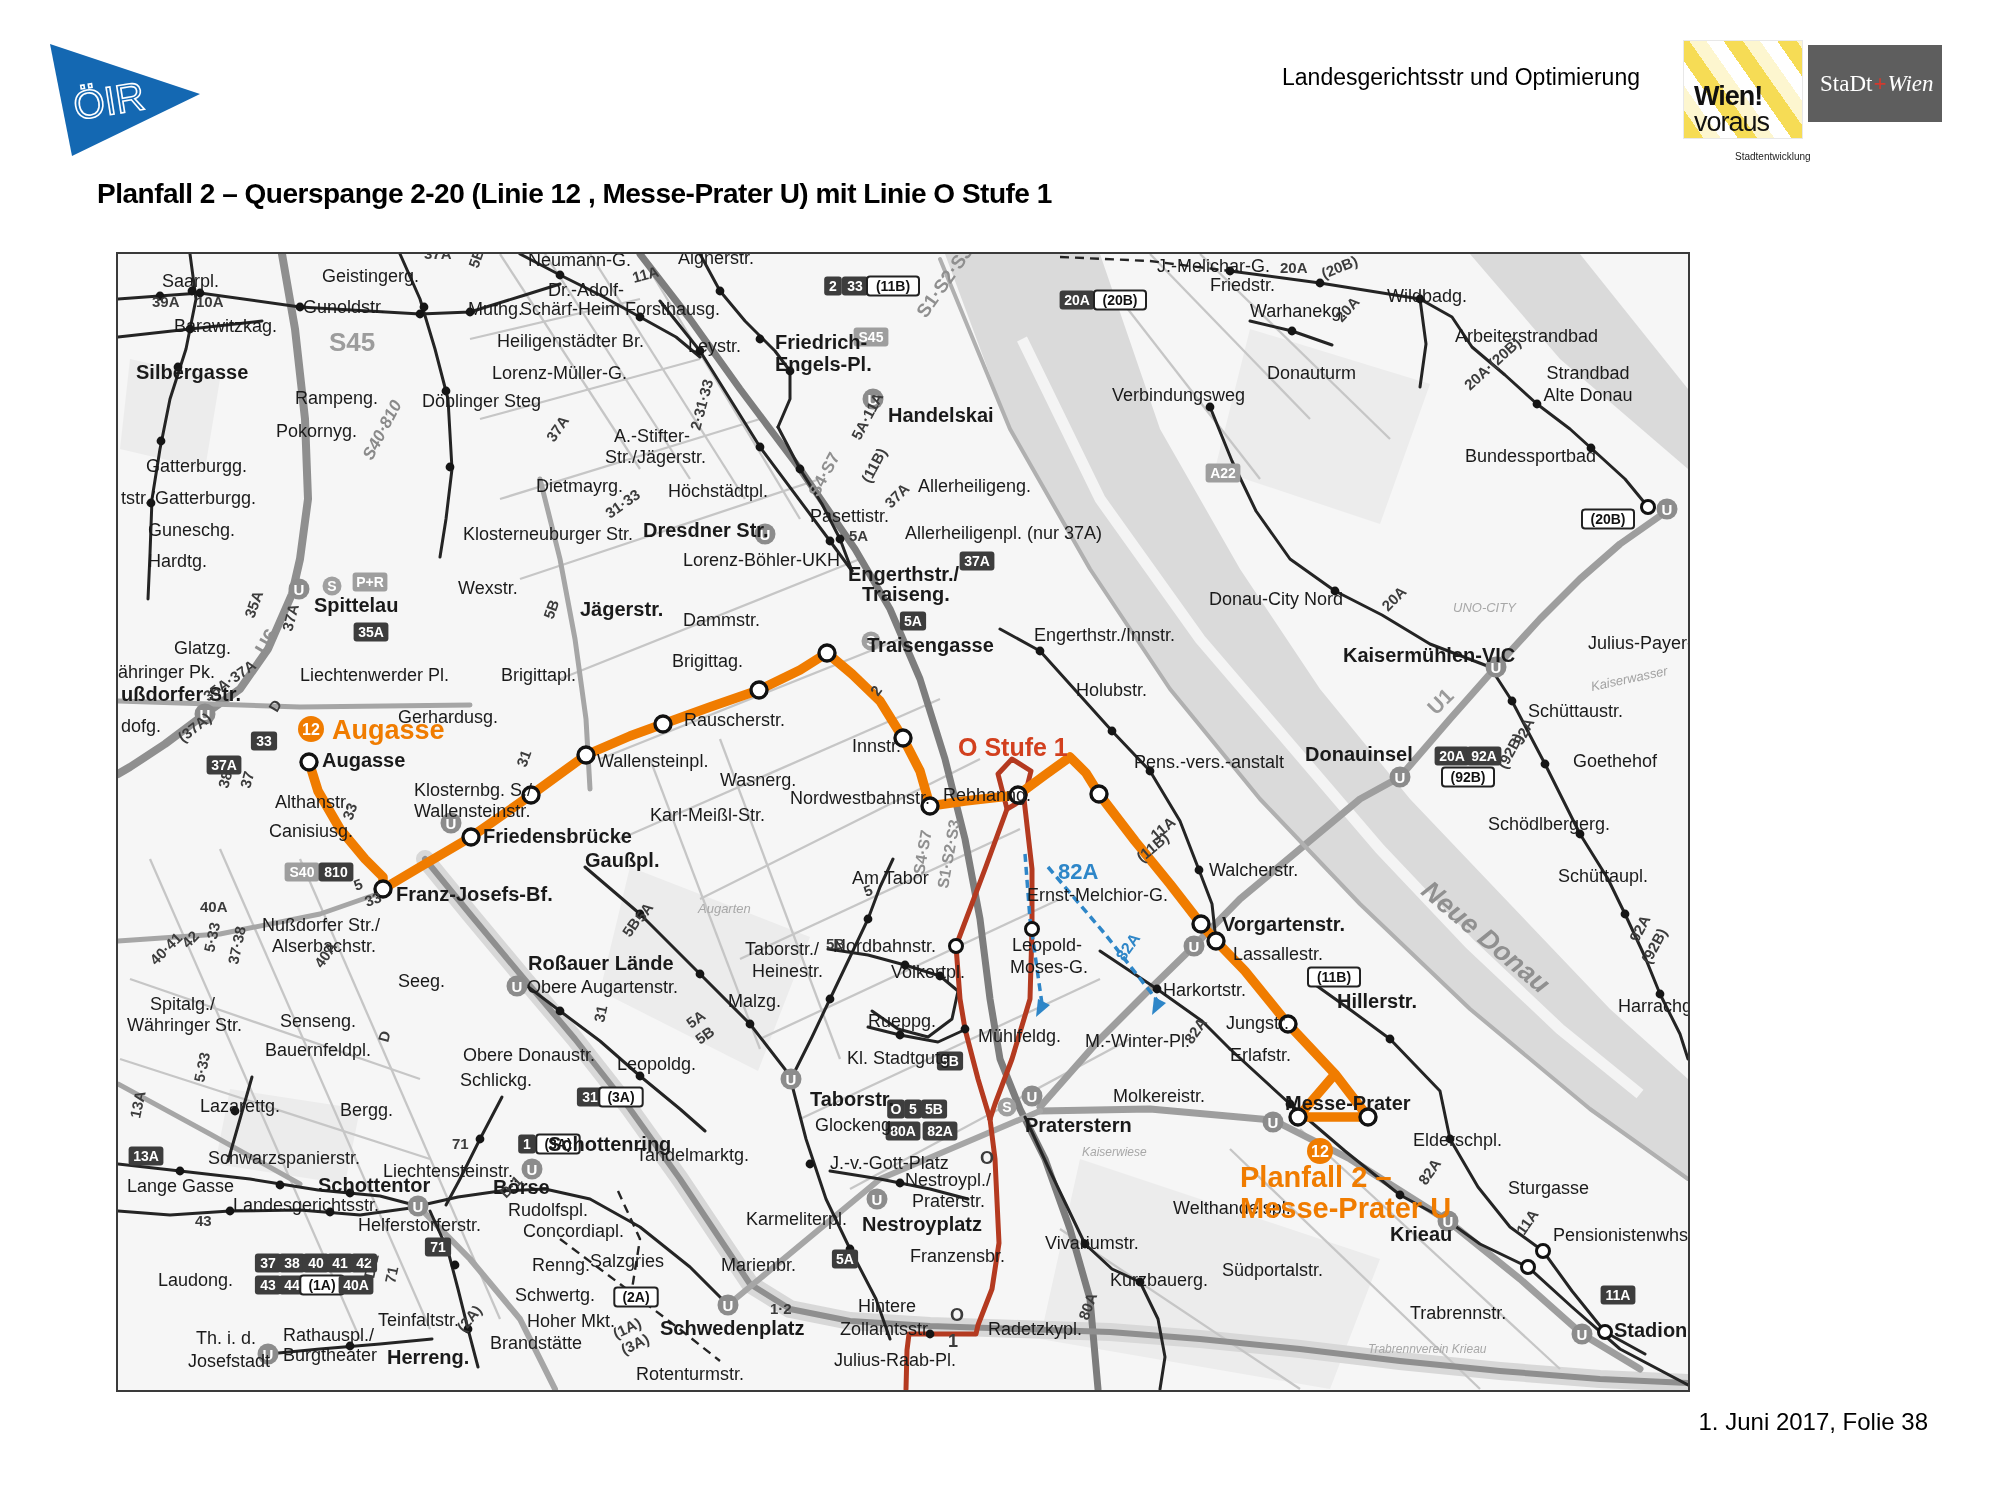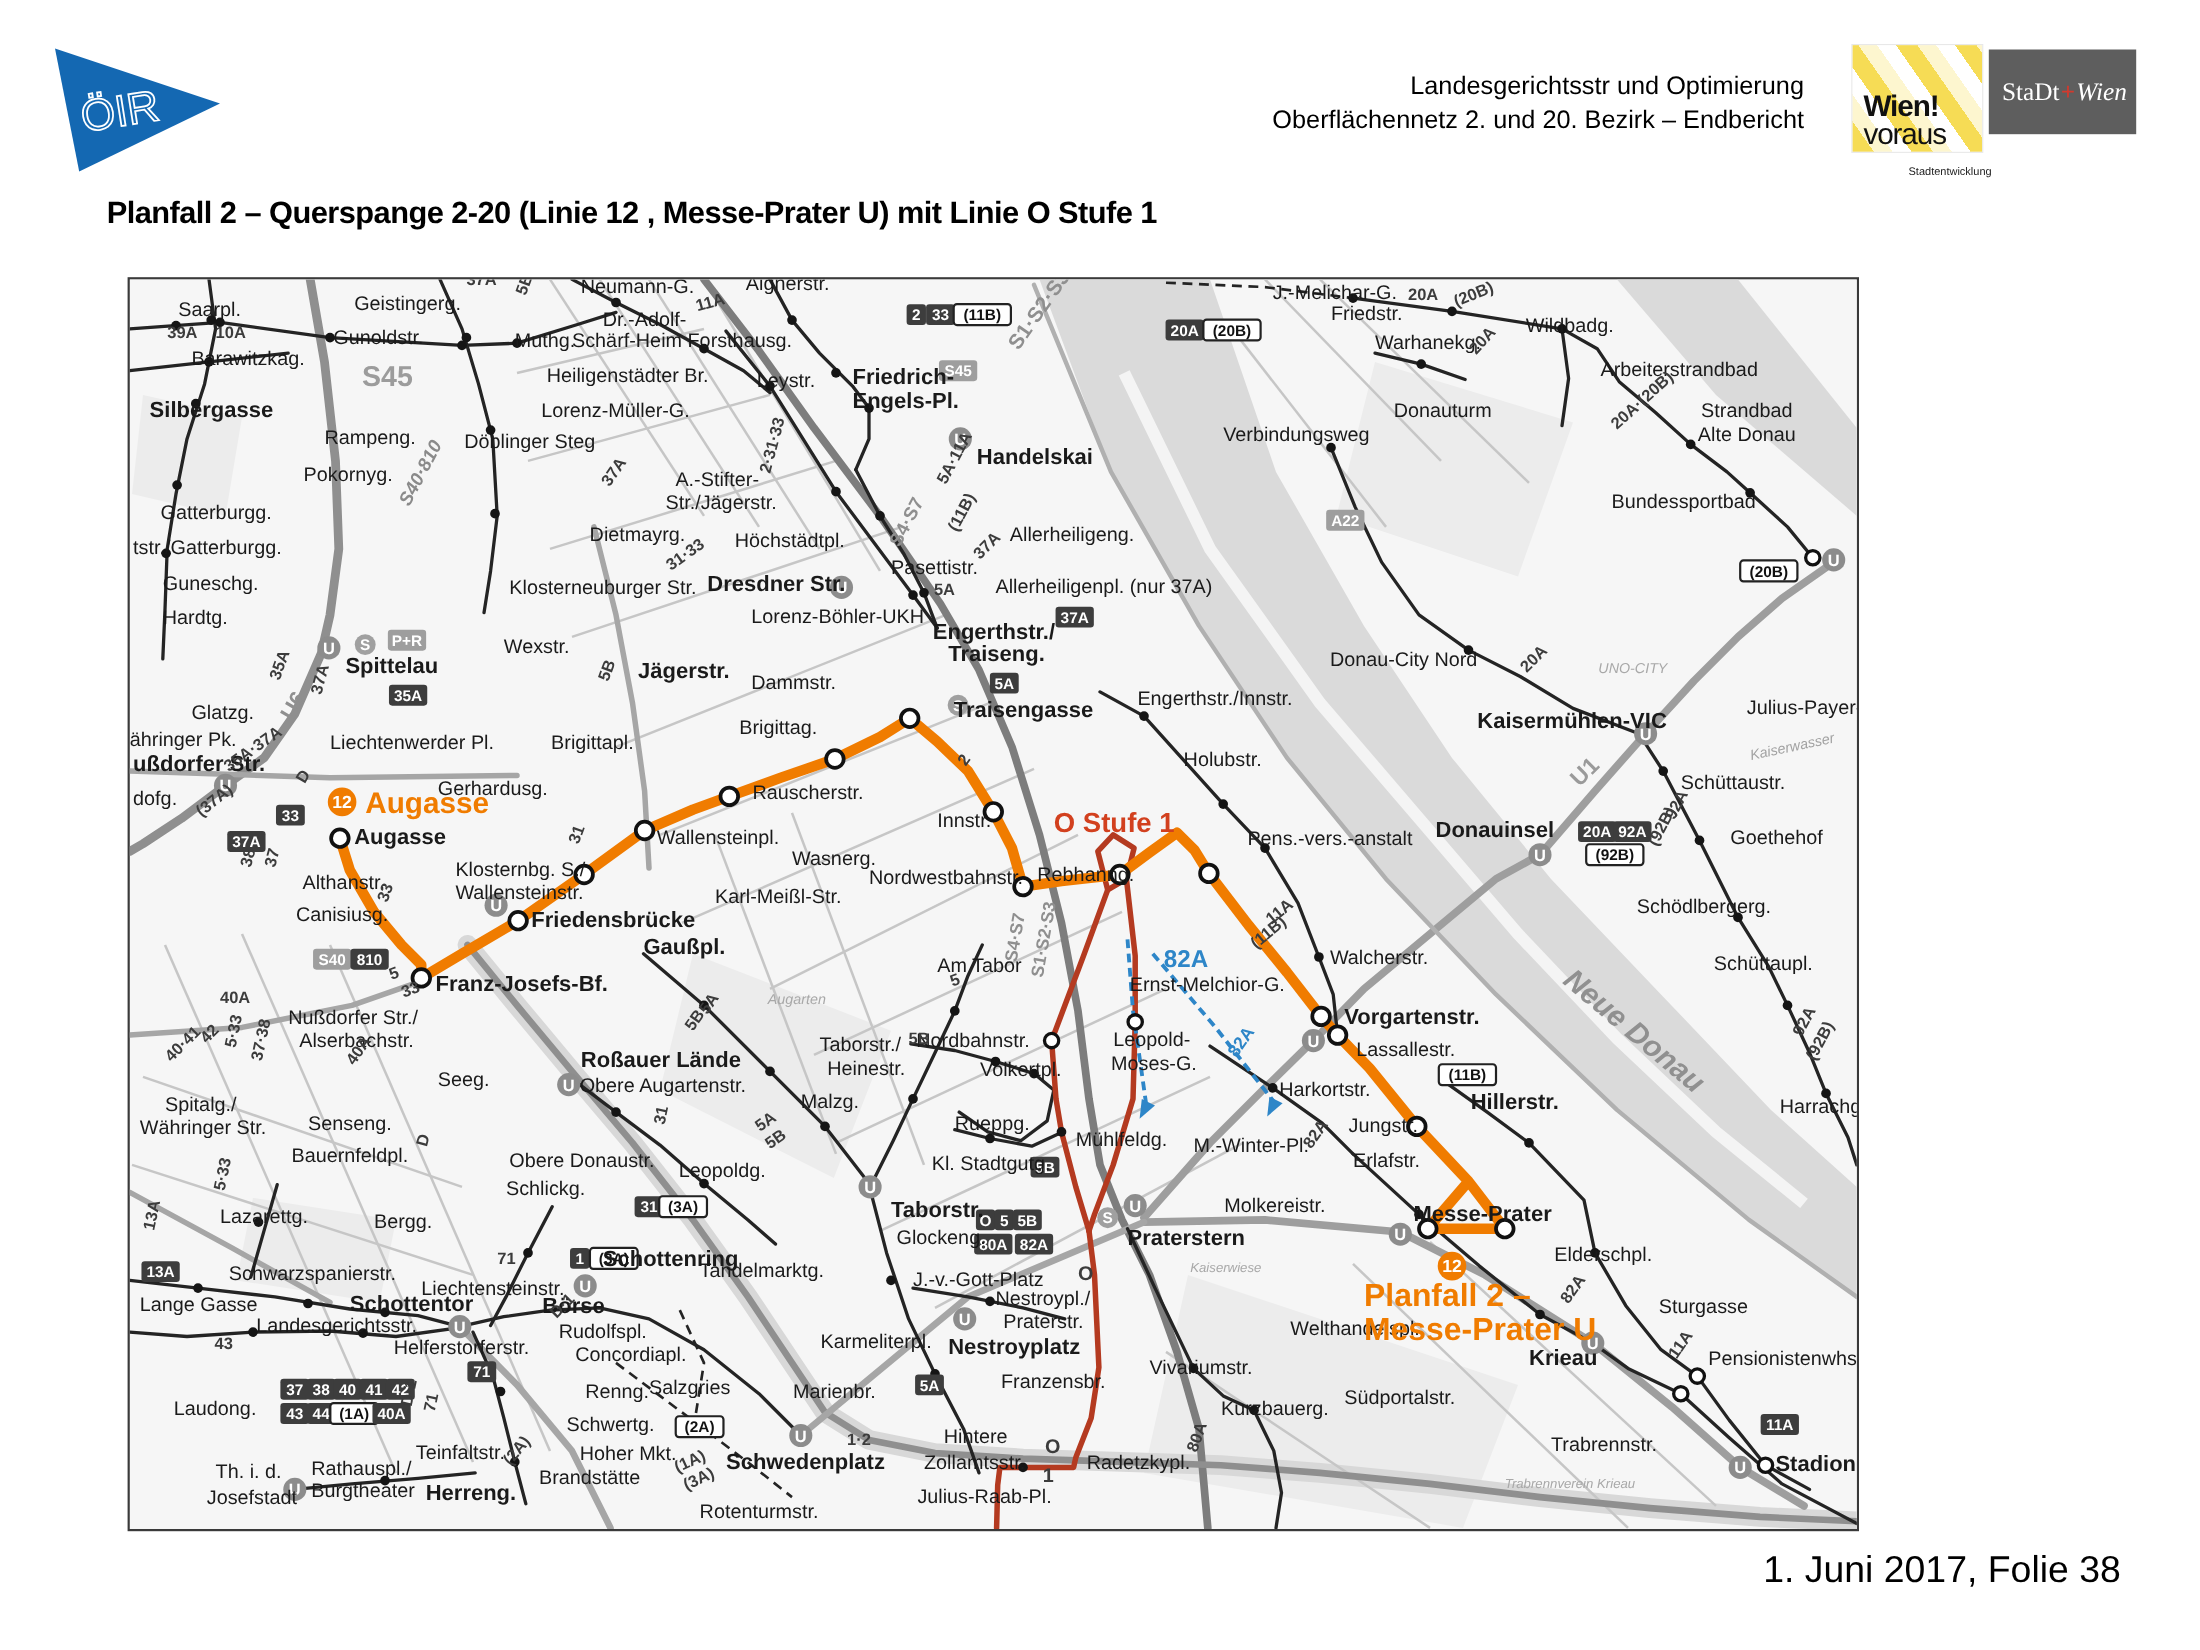--- a/index.html
+++ b/index.html
@@ -11,35 +11,34 @@
       border:1px solid #e8e8e8;}
   .wv .t1{font-weight:bold;font-size:27px;line-height:26px;color:#111;padding:10px 0 0 10px;letter-spacing:-1px;margin-top:32px;}
   .wv .t2{font-weight:normal;font-size:27px;line-height:26px;color:#111;padding:0 0 0 10px;letter-spacing:-1px;}
   .wv .sub{font-size:10px;color:#222;padding:16px 0 0 6px;margin-left:45px;}
   .sw{position:absolute;left:1808px;top:45px;width:122px;height:77px;background:#5e5e5e;display:flex;align-items:center;justify-content:flex-start;padding-left:12px;}
   .sw span{font-family:"Liberation Serif",serif;color:#fff;font-size:23px;}
   .sw .cross{color:#d23a2e;font-weight:bold;margin:0 1px;}
   .sw .it{font-style:italic;}
   .page-title{position:absolute;left:97px;top:178px;font-size:28px;font-weight:bold;color:#000;letter-spacing:-0.5px;white-space:nowrap;}
   .map-wrap{position:absolute;left:116px;top:252px;width:1574px;height:1140px;border:2px solid #3a3a3a;background:#f6f6f6;box-sizing:border-box;}
-  .footer{position:absolute;right:72px;top:1408px;font-size:34px;color:#000;}
+  .footer{position:absolute;right:72px;top:1408px;font-size:24px;color:#000;}
 </style>
 </head>
 <body>
 
 <div class="oir">
   <svg width="170" height="135" viewBox="0 0 170 135">
     <polygon points="8,16 158,66 30,128" fill="#1468b2"></polygon>
     <text x="34" y="92" font-size="40" fill="none" stroke="#ffffff" stroke-width="1.6" font-family="Liberation Sans, sans-serif" transform="rotate(-9 34 92)">ÖIR</text>
   </svg>
 </div>
 
 <div class="hdr-text">
   <div>Landesgerichtsstr und Optimierung</div>
-  <div>Oberflächennetz 2. und 20. Bezirk – Endbericht</div>
 </div>
 
 <div class="wv">
   <div class="t1">Wien!</div>
   <div class="t2">voraus</div>
   <div class="sub">Stadtentwicklung</div>
 </div>
 
 <div class="sw">
   <span>StaDt</span>

